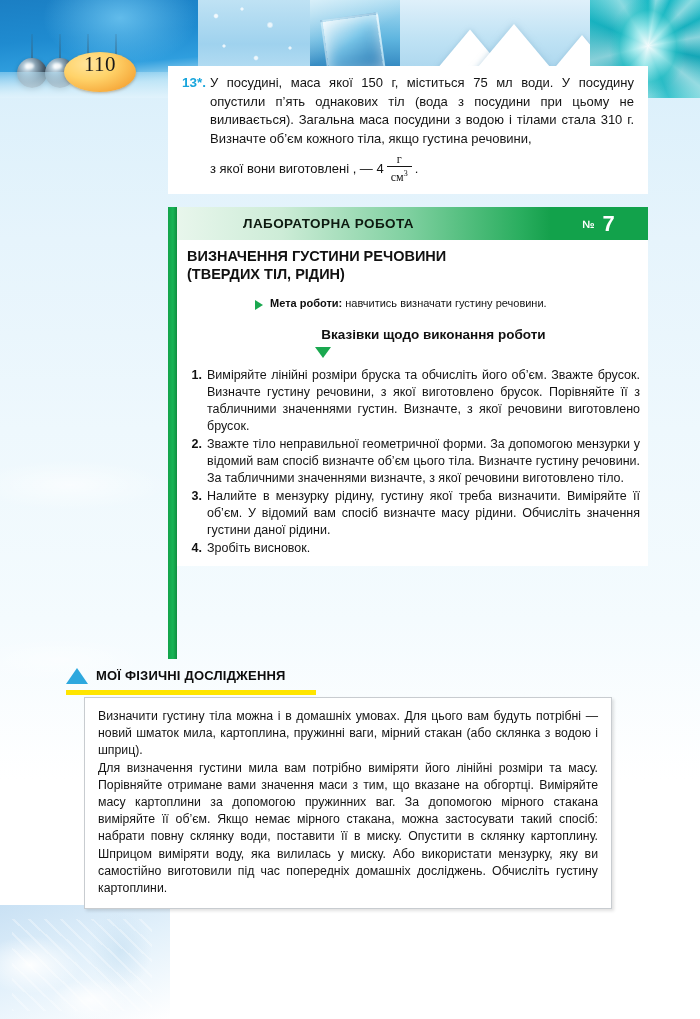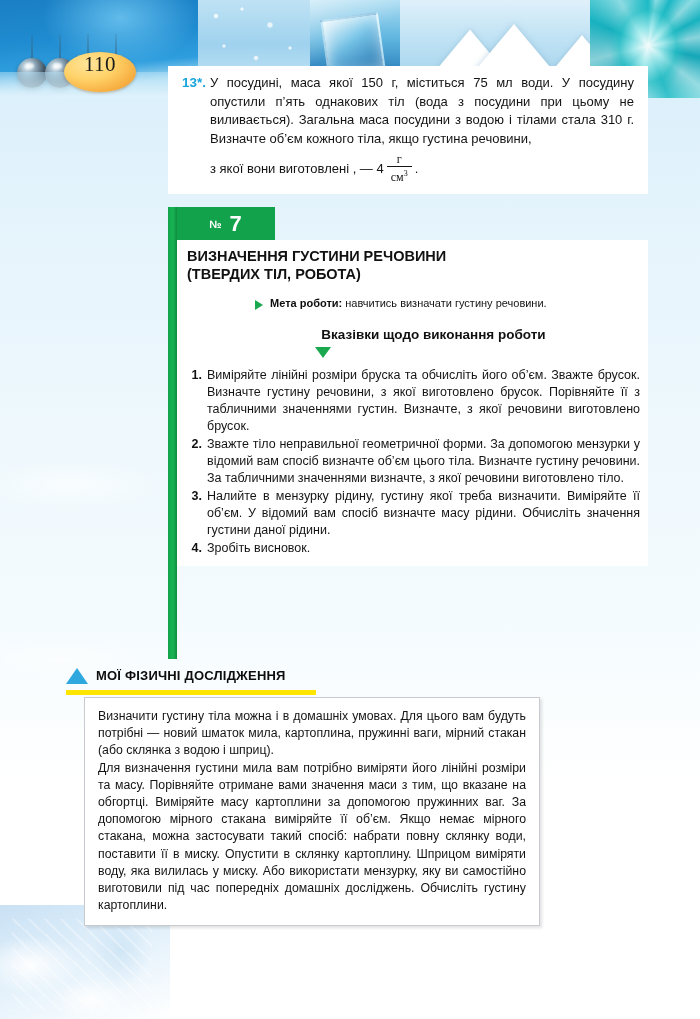--- a/index.html
+++ b/index.html
@@ -365,21 +365,21 @@
   #research-underline {
     position: absolute;
     left: 66px; top: 690px;
     width: 250px; height: 5px;
     background: #FFE500;
   }
 
   #research-card {
     position: absolute;
     left: 84px; top: 697px;
-    width: 456px;
+    width: 528px;
     background: #ffffff;
     border: 1px solid #c8ccd0;
     box-shadow: 2px 2px 3px rgba(0,0,0,.12);
     padding: 10px 13px 11px 13px;
   }
   .research-para {
     font-size: 12.3px;
     line-height: 17.2px;
     color: #141414;
     text-align: justify;
@@ -441,29 +441,32 @@
       <span class="den"><span>см</span><sup>3</sup></span>
     </span>
     <span>.</span>
   </div>
 </div>
 
 <div id="lab-block">
   <div id="lab-left-bar"></div>
 
   <div id="lab-header">
+    <div id="lab-header-title">
+      <span>ЛАБОРАТОРНА РОБОТА</span>
+    </div>
     <div id="lab-number-box">
       <sup>№</sup>&nbsp;<span>7</span>
     </div>
   </div>
 
   <div id="lab-body">
     <div id="lab-title">
       <div>ВИЗНАЧЕННЯ ГУСТИНИ РЕЧОВИНИ</div>
-      <div>(ТВЕРДИХ ТІЛ, РОБОТА)</div>
+      <div>(ТВЕРДИХ ТІЛ, РІДИН)</div>
     </div>
 
     <div class="bullet-row">
       <span class="tri-right"></span>
       <div class="bullet-text">
         <b>Мета  роботи:</b><span> навчитись  визначати  густину речовини.</span>
       </div>
     </div>
 
 

